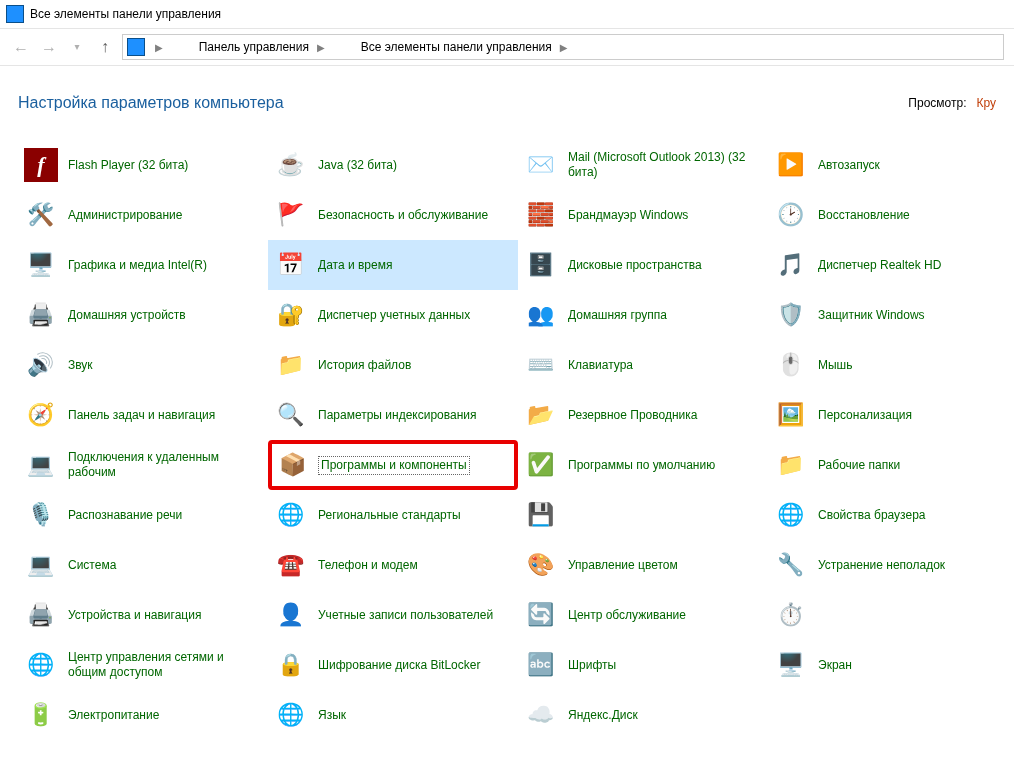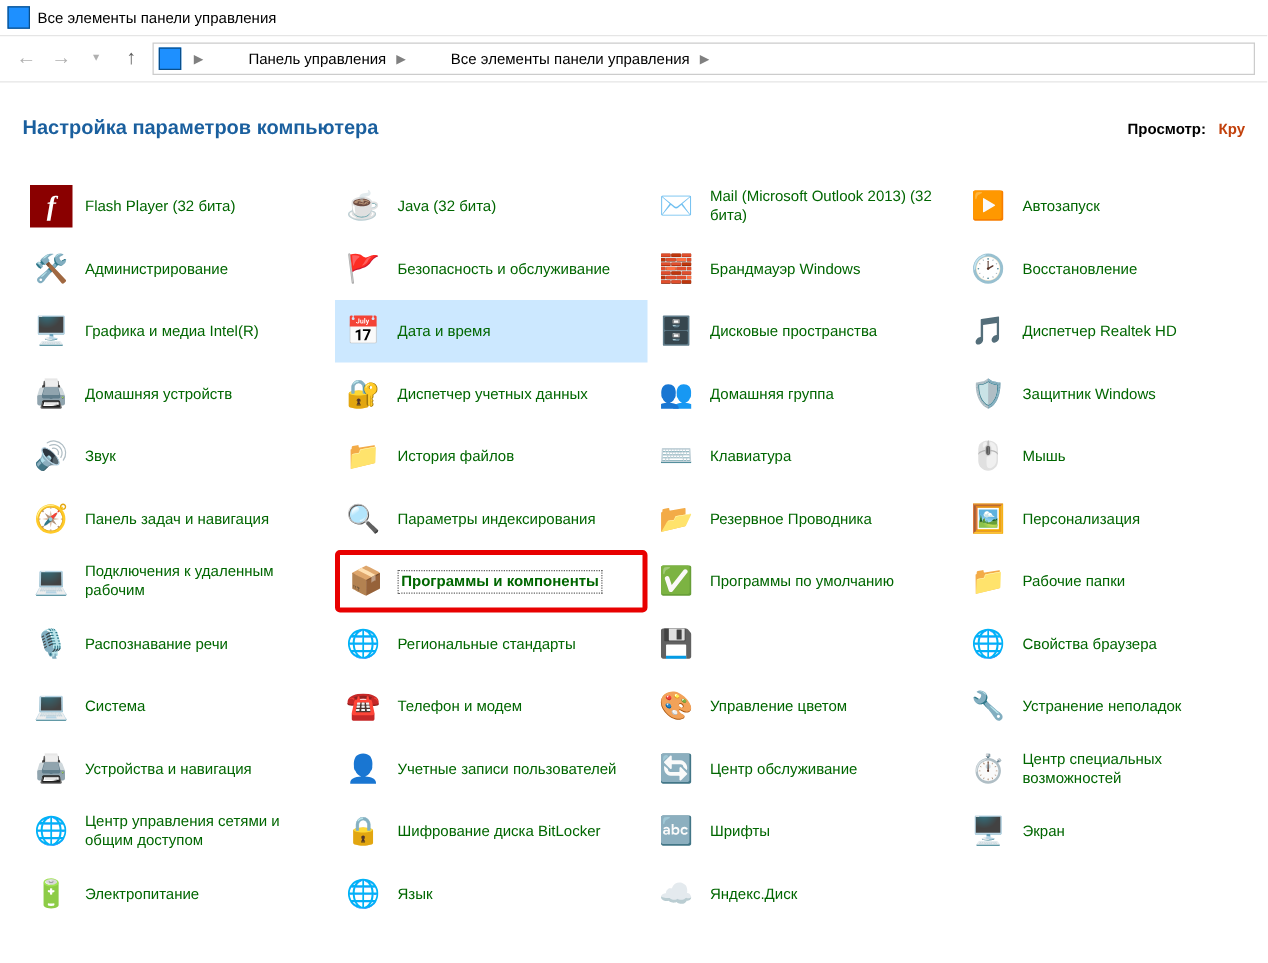--- a/index.html
+++ b/index.html
@@ -72,21 +72,20 @@
     white-space: nowrap;
     margin-left: 28px;
   }
   .crumb-arrow { color: #808080; padding: 0 2px; font-size: 10px; }
   
   .page-header {
     display: flex;
     align-items: center;
     justify-content: space-between;
     padding: 28px 18px 28px 18px;
-    font-weight: bold;
   }
   .page-title {
     color: #1a5f9e;
     font-size: 16px;
   }
   .view-switch {
     display: flex;
     align-items: flex-end;
     gap: 10px;
     font-size: 12px;
@@ -119,21 +118,20 @@
     color: #006600;
     font-size: 12px;
     line-height: 1.25;
     max-width: 185px;
   }
   .item.highlight .label {
     
     outline: 1px dotted #666;
     outline-offset: 1px;
     padding: 0 1px;
-    font-weight: bold;
   }
   .icon {
     width: 34px; height: 34px;
     flex: 0 0 34px;
     display: flex; align-items: center; justify-content: center;
     font-size: 22px;
     line-height: 1;
   }
   
   .ic-flash { background:#8a0000; color:#fff; font-weight:bold; font-family:Georgia,serif; font-style:italic; }
@@ -320,21 +318,20 @@
     <div class="item">
       <div class="icon ">👤</div>
       <div class="label">Учетные записи пользователей</div>
     </div>
     <div class="item">
       <div class="icon ">🔄</div>
       <div class="label">Центр обслуживание</div>
     </div>
     <div class="item">
       <div class="icon ">⏱️</div>
-      <div class="label">Центр специальных возможностей</div>
     </div>
     <div class="item">
       <div class="icon ">🌐</div>
       <div class="label">Центр управления сетями и общим доступом</div>
     </div>
     <div class="item">
       <div class="icon ">🔒</div>
       <div class="label">Шифрование диска BitLocker</div>
     </div>
     <div class="item">

